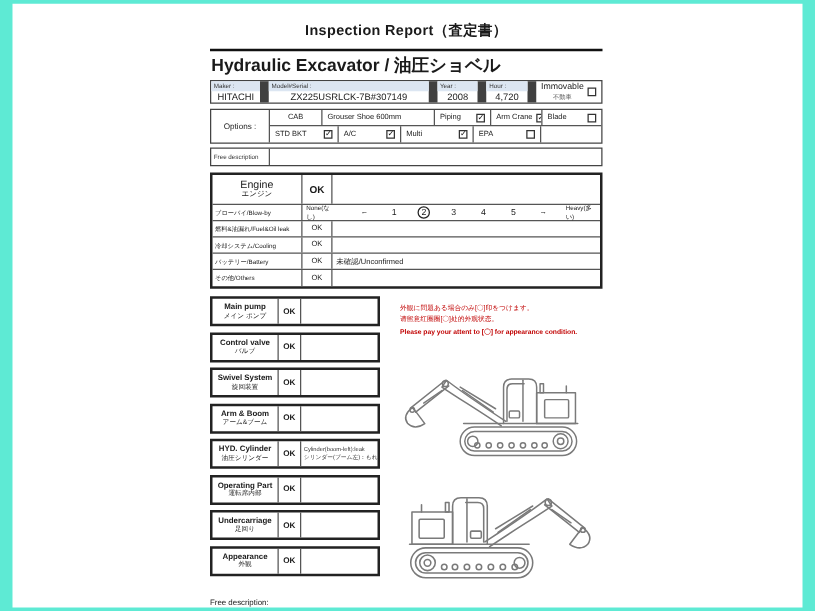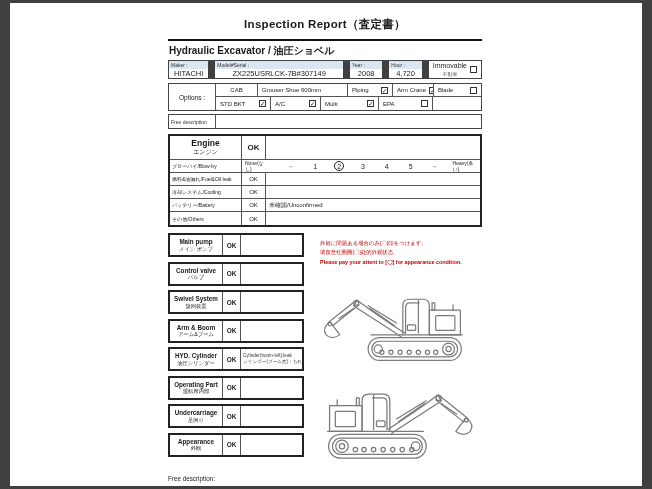--- a/index.html
+++ b/index.html
@@ -1,23 +1,23 @@
 <!DOCTYPE html>
 <html><head>
 <meta charset="utf-8">
 <style>
   * { margin:0; padding:0; box-sizing:border-box; }
   body { font-family:"Liberation Sans","DejaVu Sans",sans-serif; }
-  .stage { position:relative; width:652px; height:489px; background:#404040; overflow:hidden; }
+  .stage { position:relative; width:652px; height:489px; background:#5eead4; overflow:hidden; }
   .page { position:absolute; left:10px; top:3px; width:632px; height:483px; background:#ffffff; }
   .form { position:absolute; left:158px; top:6px; width:314px; color:#1a1a1a; }
 
   .title { text-align:center; font-weight:bold; font-size:11.5px; padding:8px 0 7px; letter-spacing:.3px; }
   .rule { border-top:2.5px solid #111; }
-  .subtitle { font-weight:bold; font-size:10px; padding:3px 0 2px 1px; }
+  .subtitle { font-weight:bold; font-size:14px; padding:3px 0 2px 1px; }
 
   .tbl { display:flex; border:1px solid #444; }
   .hdr-cell { border-right:7px solid #404040; display:flex; flex-direction:column; }
   .hdr-cell:last-child { border-right:none; }
   .hdr-label { background:#dce6f2; font-size:5px; color:#333; padding:1px 2px; }
   .hdr-value { flex:1; display:flex; align-items:center; justify-content:center; font-size:7.5px; }
   .imm-cell { flex-direction:row; align-items:center; justify-content:space-between; padding:0 4px; }
   .imm-txt { text-align:center; line-height:1.2; }
   .imm-en { font-size:7px; }
   .imm-jp { font-size:5px; color:#555; }
@@ -32,21 +32,21 @@
   .opt-cell.center { justify-content:center; }
   .cbx { width:7px; height:7px; border:1px solid #333; font-size:6.5px; line-height:6px; text-align:center; color:#111; flex:0 0 auto; margin-left:3px; }
 
   .free-box { display:flex; border:1px solid #444; margin-top:3px; height:15px; }
   .free-box-label { width:47px; border-right:1px solid #555; font-size:5px; color:#333; display:flex; align-items:center; padding-left:2px; }
   .free-box-area { flex:1; }
 
   .engine { border:2px solid #222; margin-top:5px; }
   .eng-main { display:flex; height:24px; border-bottom:1px solid #555; }
   .eng-title { width:72px; border-right:1px solid #555; display:flex; flex-direction:column; align-items:center; justify-content:center; line-height:1.25; }
-  .eng-title-en { font-weight:bold; font-size:8.5px;text-align:right; }
+  .eng-title-en { font-weight:normal; font-size:8.5px;text-align:right; }
   .eng-title-jp { font-size:6px; }
   .eng-ok { width:24px; border-right:1px solid #555; display:flex; align-items:center; justify-content:center; font-weight:bold; font-size:8px; }
   .eng-row { display:flex; height:13px; border-bottom:1px solid #555; }
   .eng-row:last-child { border-bottom:none; }
   .eng-row-label { width:72px; border-right:1px solid #555; font-size:5px; display:flex; align-items:center; padding-left:2px; white-space:nowrap; overflow:hidden; }
   .eng-row-status { width:24px; border-right:1px solid #555; font-size:6px; display:flex; align-items:center; justify-content:center; }
   .eng-row-note { flex:1; font-size:6px; display:flex; align-items:center; padding-left:3px; }
   .blowby { flex:1; display:flex; align-items:center; font-size:6px; padding-left:3px; gap:0; }
   .bb-none { font-size:5px; margin-right:9px; }
   .bb-arrow { margin:0 9px; }

